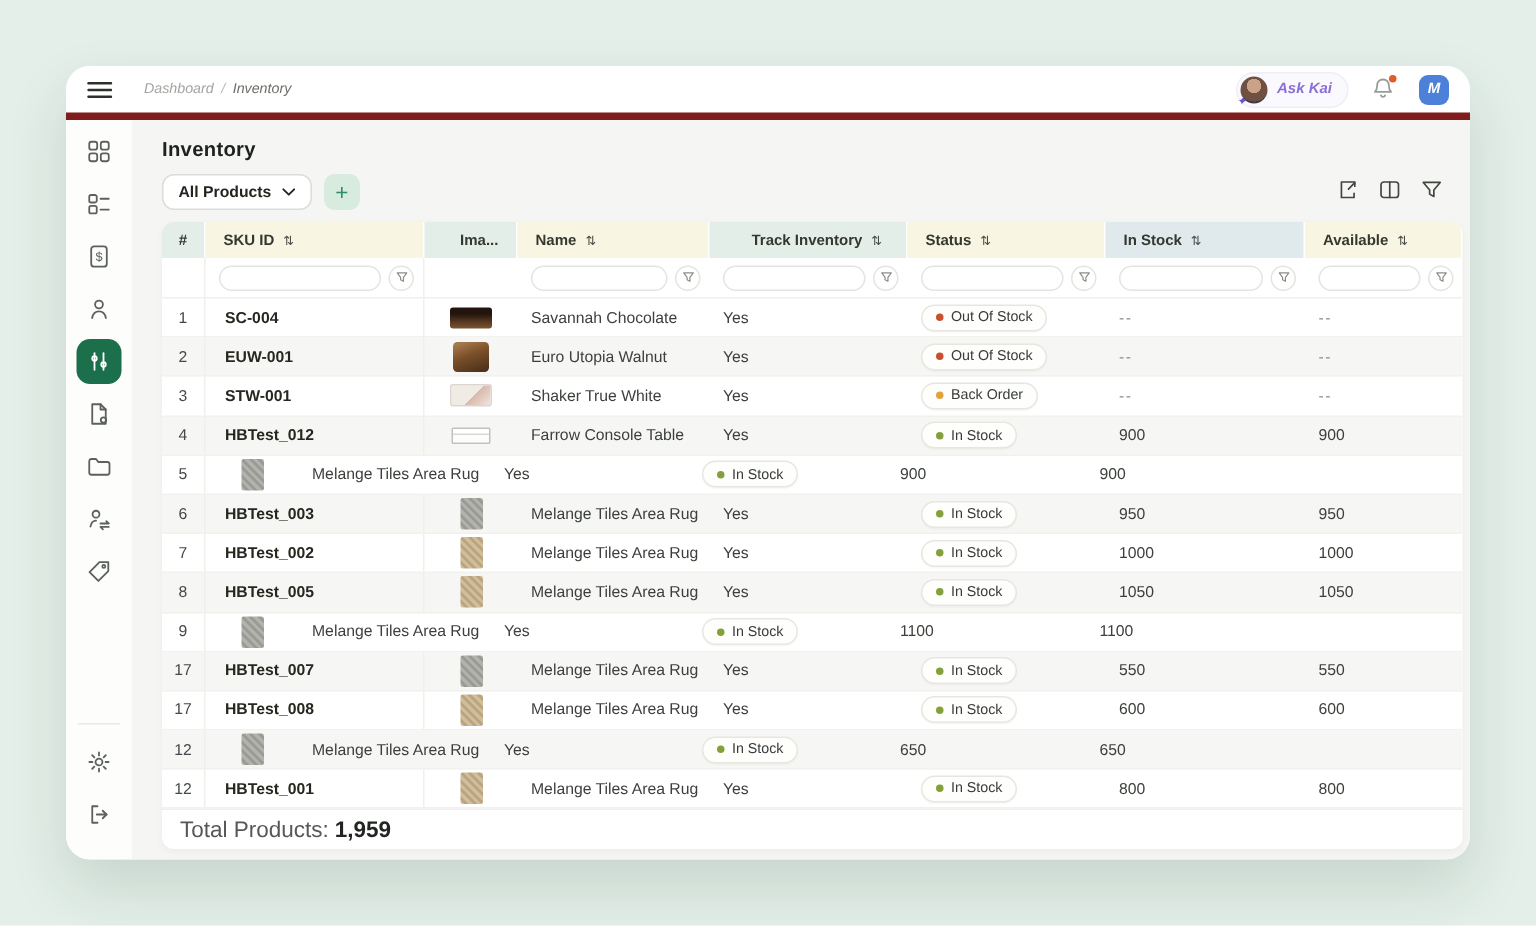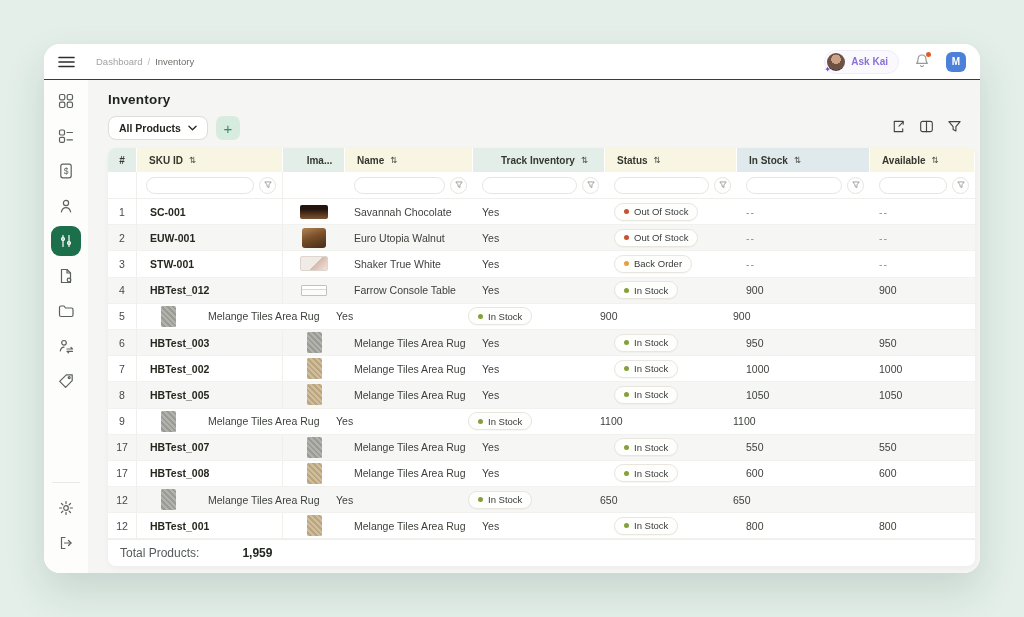--- a/index.html
+++ b/index.html
@@ -10,21 +10,21 @@
     position:relative; overflow:hidden;
     color:#2b2f2a;
   }
   .window {
     position:absolute; left:44px; top:44px; width:936px; height:529px;
     background:#ffffff; border-radius:16px;
     box-shadow:0 18px 40px rgba(35,60,48,.14);
     overflow:hidden; display:flex; flex-direction:column;
   }
   
-  .topbar { flex:0 0 36px; display:flex; align-items:center; background:#fff; border-bottom:1px solid #7f1d1d; }
+  .topbar { flex:0 0 36px; display:flex; align-items:center; background:#fff; border-bottom:5px solid #7f1d1d;font-style:italic; }
   .hamburger { width:44px; display:flex; justify-content:center; align-items:center; cursor:pointer; }
   .hamburger svg { width:17px; height:12px; }
   .breadcrumb { margin-left:8px; font-size:9.5px; color:#a3a3a0; display:flex; gap:5px; align-items:center; }
   .breadcrumb .sep { color:#b9b9b5; }
   .breadcrumb .current { color:#6d6d69; }
   .topbar-right { margin-left:auto; display:flex; align-items:center; gap:15px; padding-right:14px; }
   .askkai { display:flex; align-items:center; gap:6px; background:#faf9fd; border:1px solid #f0ecf8; border-radius:12px; padding:2px 10px 2px 2px; cursor:pointer; }
   .askkai-avatar { width:18px; height:18px; border-radius:50%; position:relative;
     background:radial-gradient(circle at 50% 35%, #caa287 0 32%, #6e5143 33% 70%, #3e3a44 71%); }
   .askkai-avatar .sparkle { position:absolute; left:-3px; bottom:-3px; font-size:8px; color:#6f4fd8; line-height:1; }
@@ -84,22 +84,22 @@
   .img-cabinet-dark { width:28px; height:14px; background:linear-gradient(180deg,#23150d 30%,#5a3a22 70%,#7a5533); }
   .img-walnut { width:24px; height:20px; border-radius:3px; background:linear-gradient(160deg,#a4794b 10%,#7a4f2a 45%,#4f331b 90%); }
   .img-white-scene { width:28px; height:15px; border:1px solid #ddd6d0; background:linear-gradient(135deg,#f1ebe6 55%,#d9b8ab 56%, #efe5df); }
   .img-console { width:26px; height:11px; background:#fcfcfb; border:1px solid #c2c2bd; border-radius:1px; box-shadow:inset 0 3px 0 #fff, inset 0 4px 0 #d8d8d4; }
   .img-rug-gray { width:15px; height:21px; border-radius:1.5px; background:repeating-linear-gradient(45deg,#b2b2ad 0 2px,#9b9b96 2px 4px); }
   .img-rug-beige { width:15px; height:21px; border-radius:1.5px; background:repeating-linear-gradient(45deg,#cfbd9d 0 2px,#bba57f 2px 4px); }
   
   .badge { display:inline-flex; align-items:center; gap:5px; border:1px solid #e8e6df; background:#fefefc; border-radius:10px; padding:2.5px 9px; font-size:9.5px; color:#383c3d; box-shadow:0 1px 1px rgba(0,0,0,.03); }
   .badge .dot { width:5px; height:5px; border-radius:50%; flex:none; }
   
-  .tfoot { height:27px; border-top:1px solid #eeeeec; display:flex; align-items:center; padding-left:12px; font-size:12px; color:#55585a; gap:4px; }
-  .tfoot b { color:#222621;margin-left:39px; }
+  .tfoot { height:27px; border-top:1px solid #eeeeec; display:flex; align-items:center; padding-left:12px; font-size:15px; color:#55585a; gap:4px; }
+  .tfoot b { color:#222621; }
 </style>
 </head>
 <body>
 
 <div class="window">
 
   <div class="topbar">
     <div class="hamburger">
       <svg viewBox="0 0 17 12">
           <g stroke="#2c302b" stroke-width="1.6" stroke-linecap="round">
@@ -355,21 +355,21 @@
               <button class="funnel">
                 <svg viewBox="0 0 10 10">
                   <path d="M1 1.2h8L6.2 4.8v3.4L3.8 6.9V4.8z"></path>
                 </svg>
               </button>
             </div>
           </div>
         <div class="tbody" id="tbody">
             <div class="tr">
               <div class="td c0">1</div>
-              <div class="td c1">SC-001</div>
+              <div class="td c1">SC-004</div>
               <div class="td c2">
                 <span class="pimg img-cabinet-dark"></span>
               </div>
               <div class="td c3">Savannah Chocolate</div>
               <div class="td c4">Yes</div>
               <div class="td c5">
                 <span class="badge">
                   <span class="dot" style="background: rgb(200, 80, 47);"></span>
                   <span>Out Of Stock</span>
                 </span>

